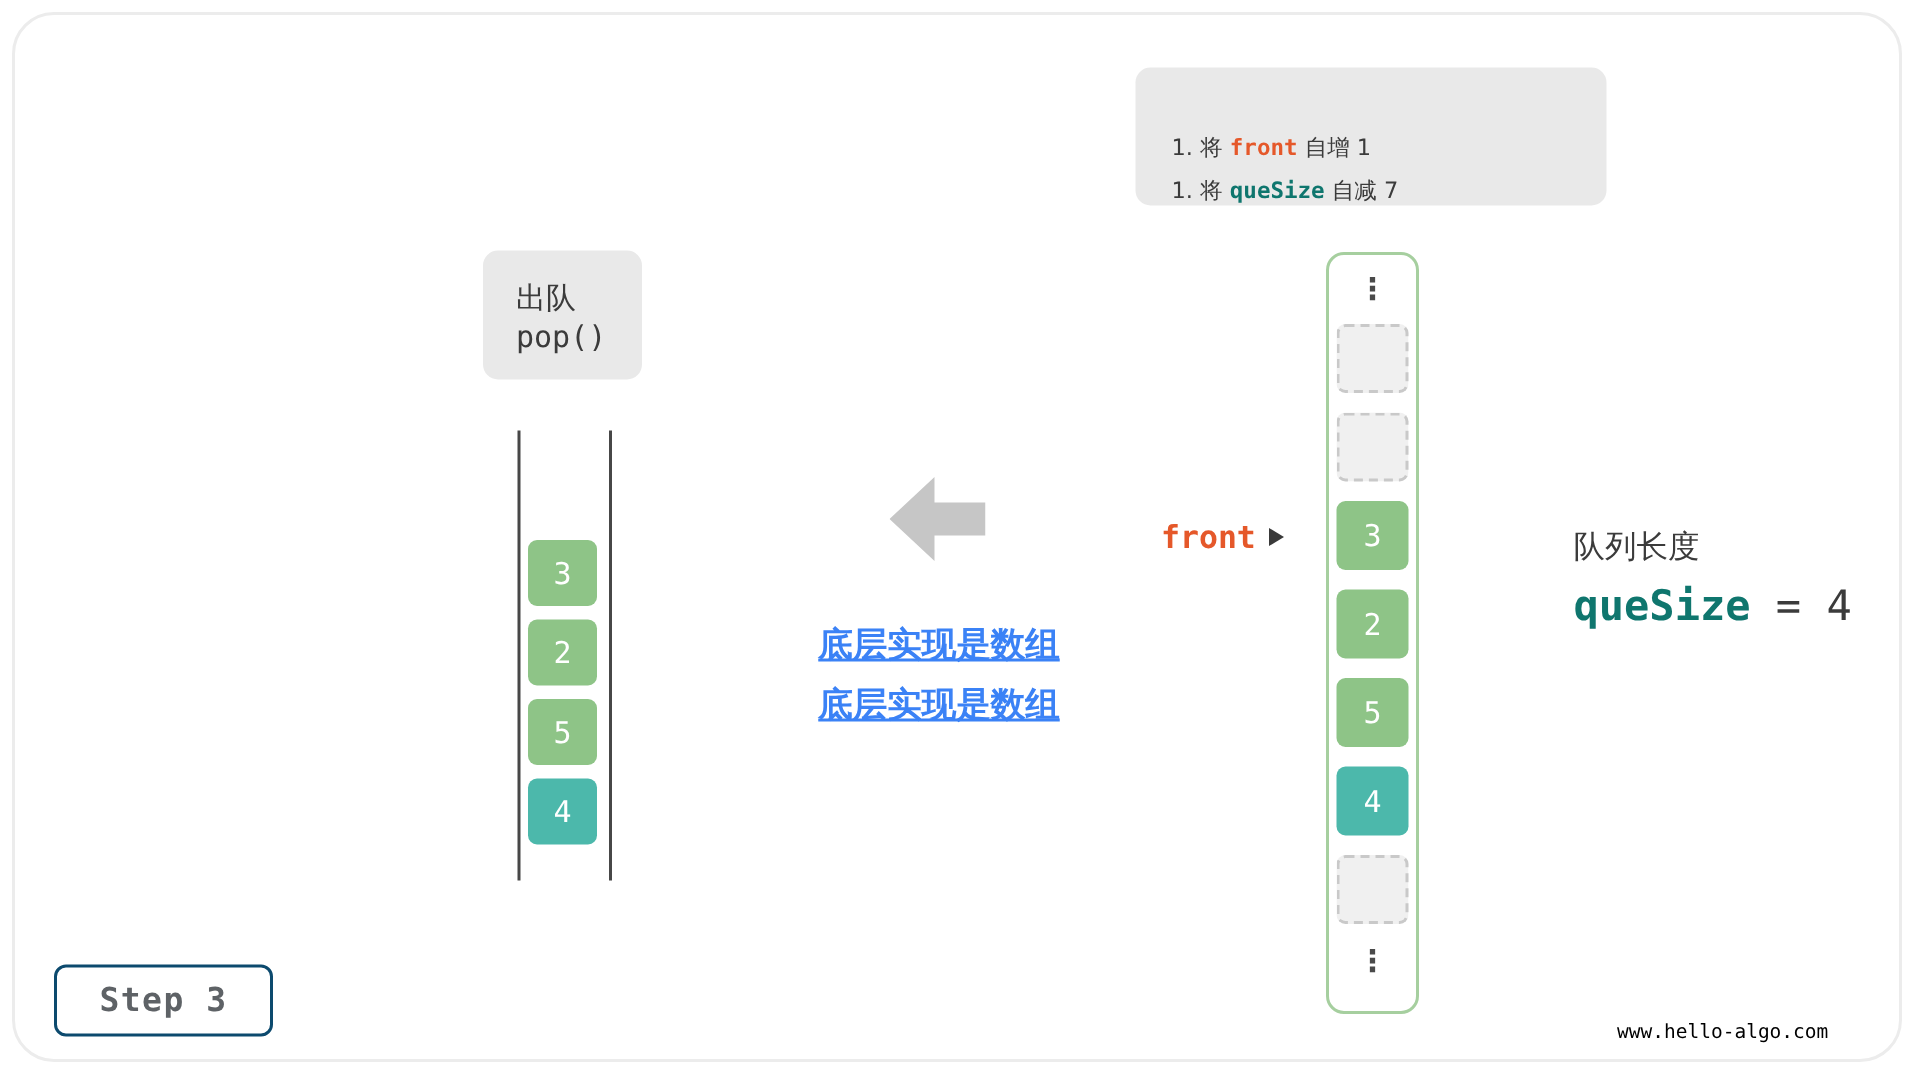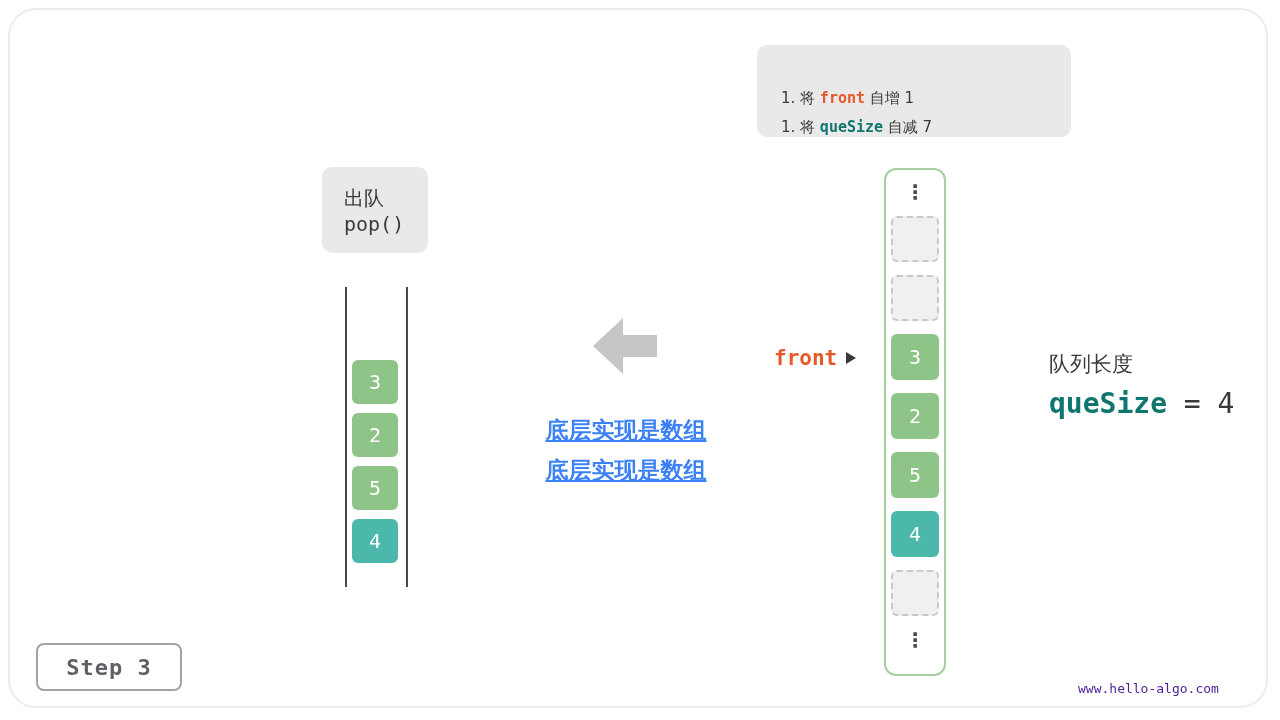--- a/index.html
+++ b/index.html
@@ -83,28 +83,28 @@
   .ellipsis {
     flex:none; color:#4a4a4a; font-size:20px; line-height:22px; font-weight:bold;
   }
 
   .queue-info { position:absolute; left:1049px; top:350px; }
   .queue-info .cn { font-size:21px; color:#3b3b3b; margin-bottom:9px; }
   .queue-info .code-line { font-size:28px; color:#3b3b3b; white-space:pre; }
 
   .step-box {
     position:absolute; left:36px; top:643px; width:146px; height:48px;
-    background:#ffffff; border:2px solid #a3a3a3; border-radius:8px;
+    background:#ffffff; border:2px solid #0c4a6e; border-radius:8px;
     box-sizing:border-box; display:flex; align-items:center; justify-content:center;
     font-size:22px; font-weight:bold; color:#5e6266; letter-spacing:1px;
   }
 
   .watermark {
     position:absolute; left:1078px; top:681px;
-    font-size:13px; color:#4c1d95;
+    font-size:13px; color:#000000;
   }
 </style>
 </head>
 <body>
 
 <div class="stage">
   <div class="frame"></div>
 
   <div class="gray-box instruction">
     <div class="line"><span>1. 将 </span><span class="mono bold orange">front</span><span> 自增 1</span></div>

